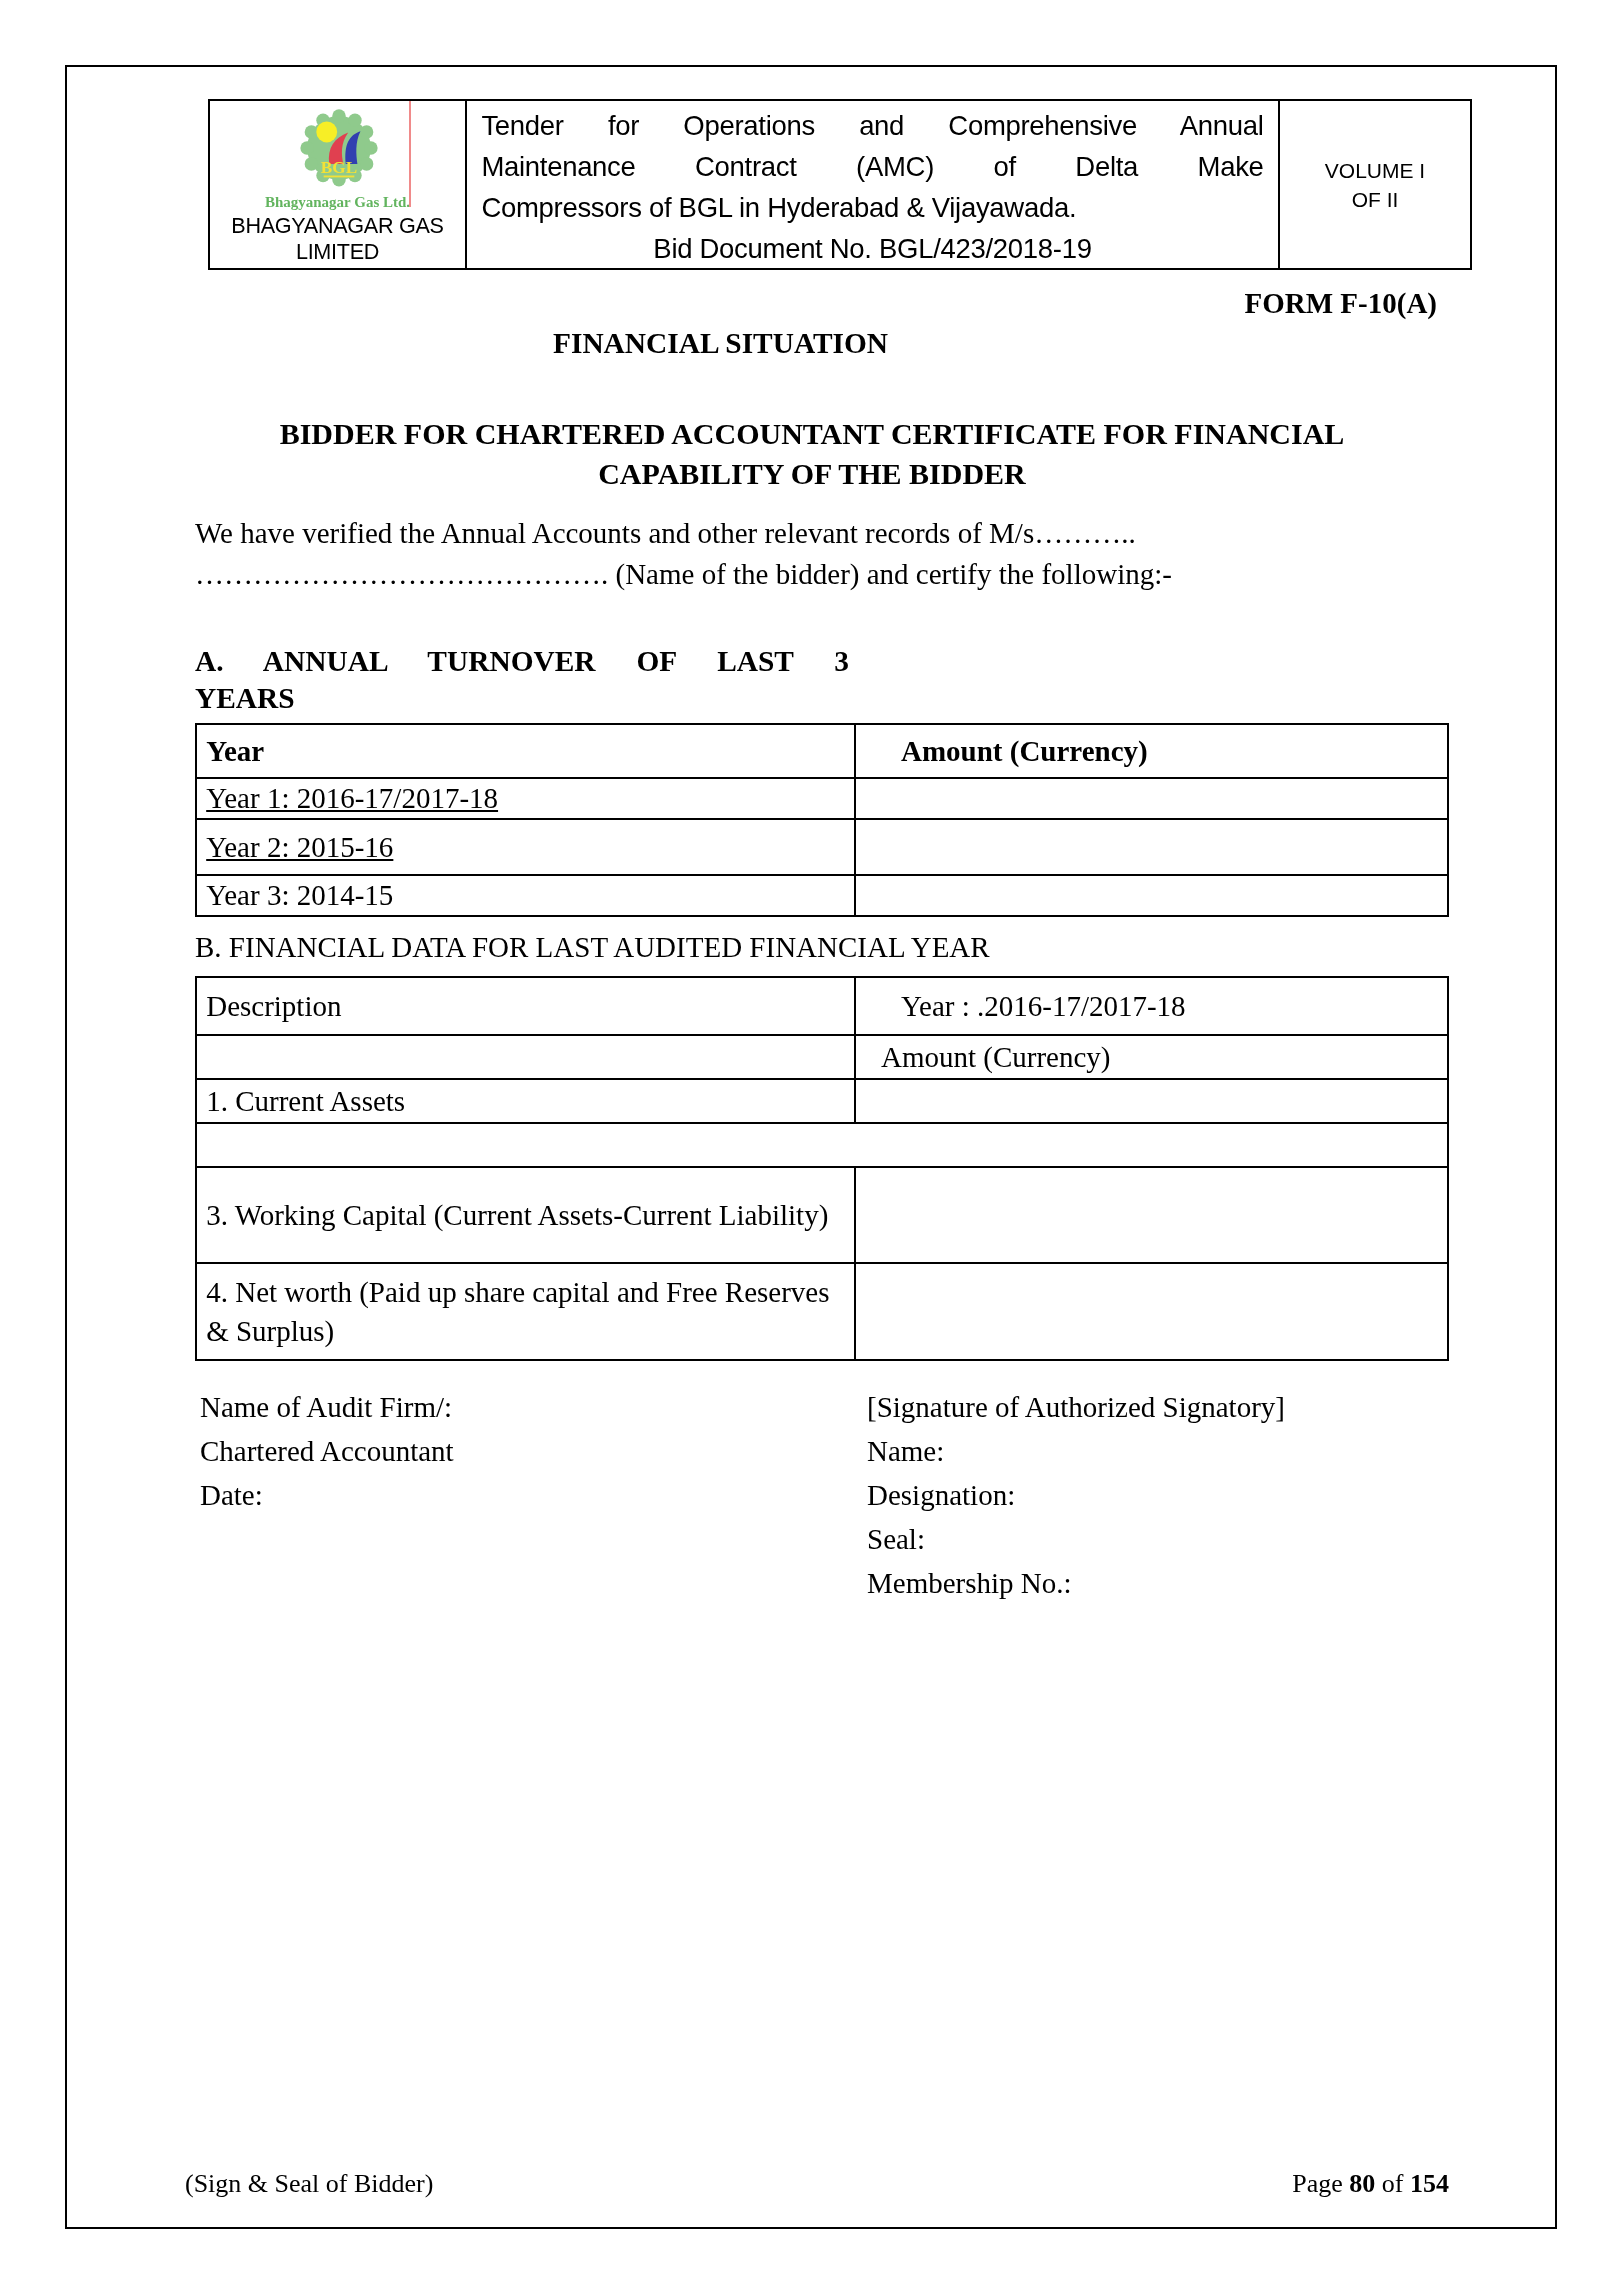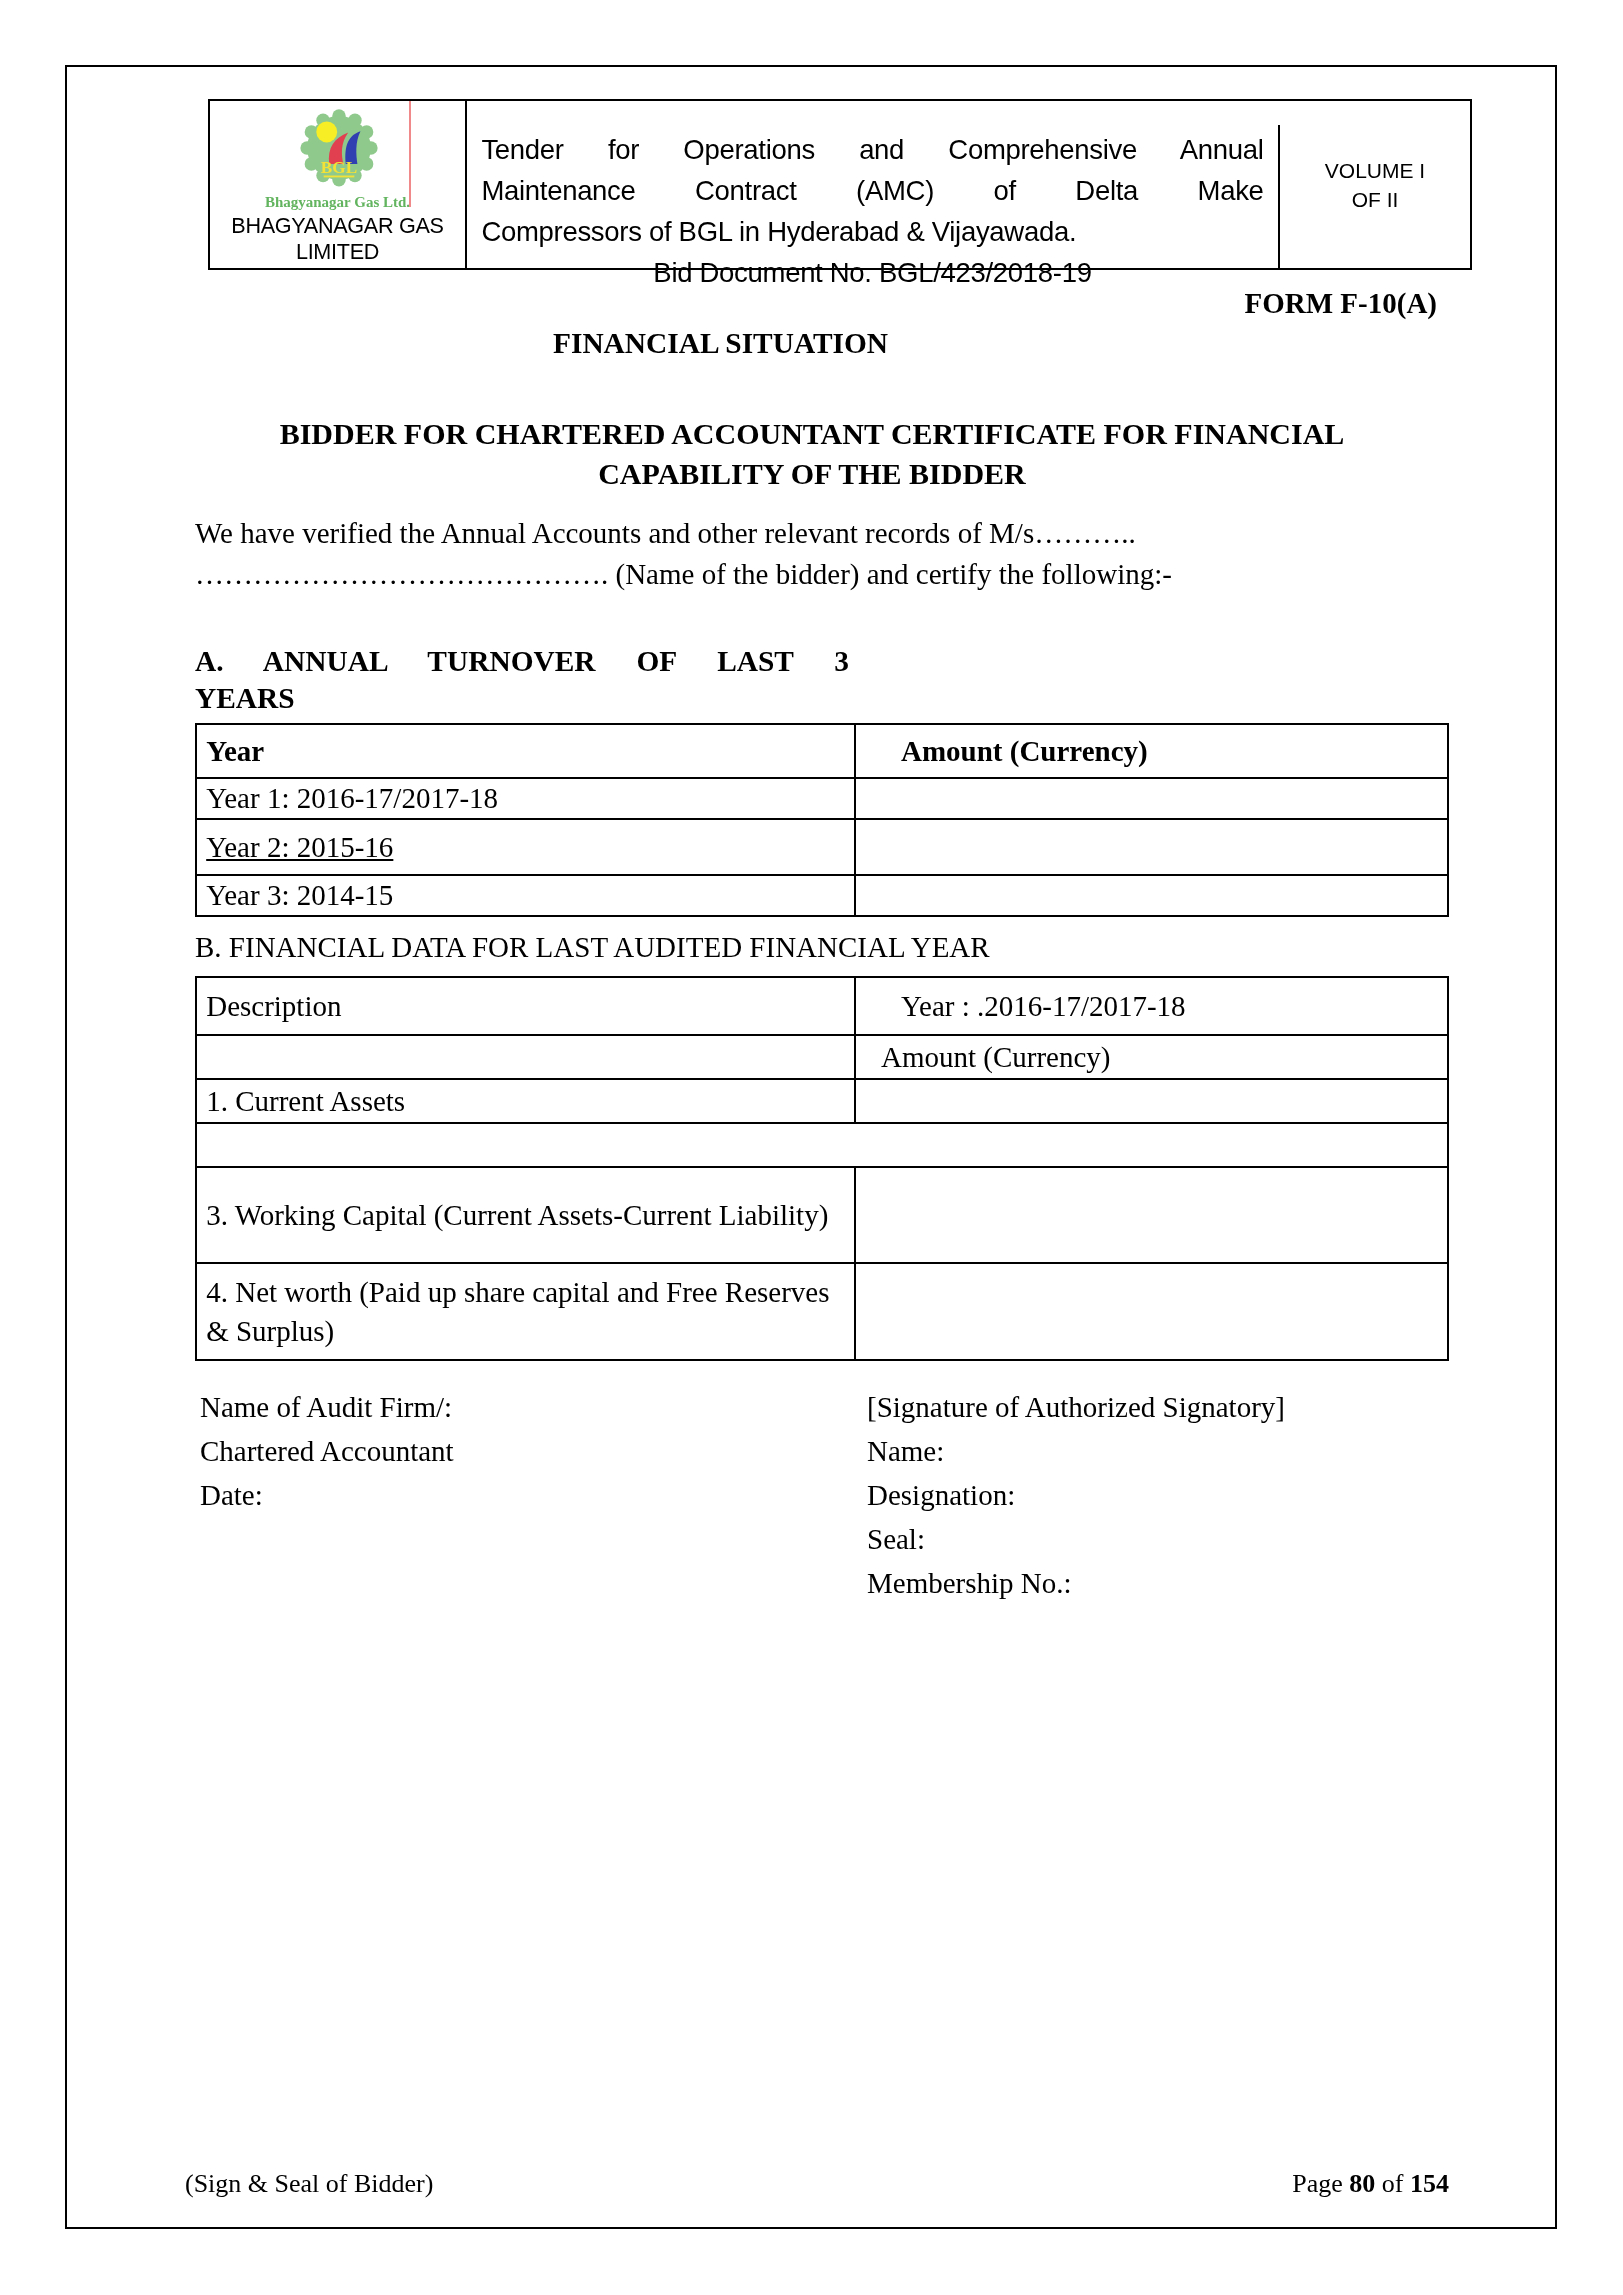--- a/index.html
+++ b/index.html
@@ -11,21 +11,21 @@
     position:absolute; left:65px; top:65px; width:1492px; height:2164px;
     border:2.6px solid #000; box-sizing:border-box;
   }
   
   .header-table {
     position:absolute; left:208px; top:99px; width:1264px; height:171px;
     border:2.6px solid #000; box-sizing:border-box; display:flex;
     font-family:"Liberation Sans", sans-serif;
   }
   .cell-logo { width:257px; position:relative; border-right:2px solid #000; box-sizing:border-box; }
-  .cell-title { width:813px; border-right:2px solid #000; box-sizing:border-box; padding:3.9px 14.4px 0 14.4px;margin-top:24px; }
+  .cell-title { width:813px; border-right:2px solid #000; box-sizing:border-box; padding:3.9px 14.4px 0 14.4px; }
   .cell-volume { flex:1; display:flex; flex-direction:column; align-items:center; justify-content:center; font-size:21px; line-height:29px; }
   .title-line { font-size:27.5px; line-height:41px; letter-spacing:-0.3px; white-space:nowrap; }
   .jline { text-align:justify; text-align-last:justify; white-space:normal; }
   .center-line { text-align:center; }
   .logo-svg { position:absolute; left:65px; top:3.9px; width:128px; height:92px; }
   .logo-caption { position:absolute; top:93px; left:0; width:100%; text-align:center;
     font-family:"Liberation Serif", serif; font-weight:bold; font-size:15px; }
   .logo-divider { position:absolute; left:199px; top:0; width:2px; height:106px; }
   .company-name { position:absolute; bottom:2.6px; left:0; width:100%; text-align:center;
     font-size:21.6px; line-height:26px; letter-spacing:-0.3px; }
@@ -121,21 +121,21 @@
   <div class="sec-a-heading">
     <div class="jline">A. ANNUAL TURNOVER OF LAST 3</div>
     <div>YEARS</div>
   </div>
 
   <div class="doc-table" style="top:723px;">
     <div class="t-row" style="height:52px;">
       <div class="t-c1 bold">Year</div>
       <div class="t-c2 bold">Amount (Currency)</div>
     </div>
-    <div class="t-row" style="height:41px;">
+    <div class="t-row" style="height:41px;text-decoration:underline;">
       <div class="t-c1">Year 1: 2016-17/2017-18</div>
       <div class="t-c2"></div>
     </div>
     <div class="t-row" style="height:56px;text-decoration:underline;">
       <div class="t-c1">Year 2: 2015-16</div>
       <div class="t-c2"></div>
     </div>
     <div class="t-row" style="height:41px;">
       <div class="t-c1">Year 3: 2014-15</div>
       <div class="t-c2"></div>

